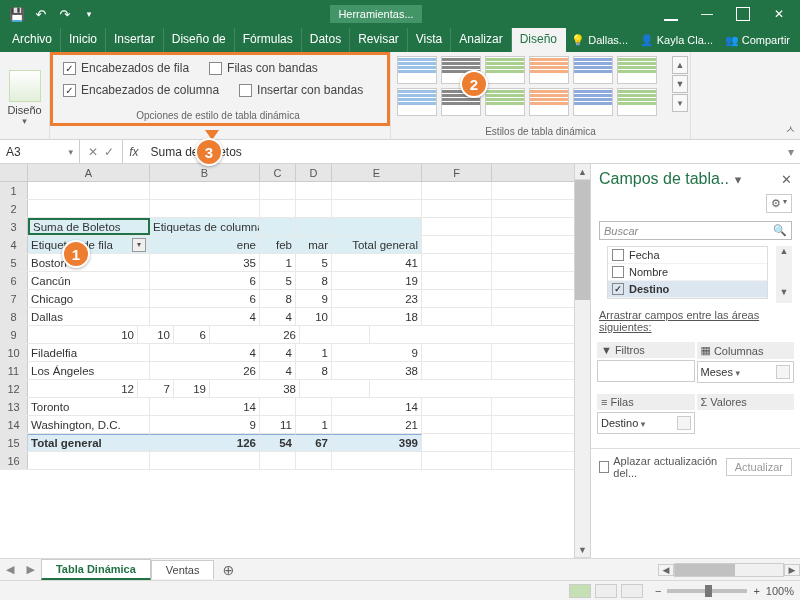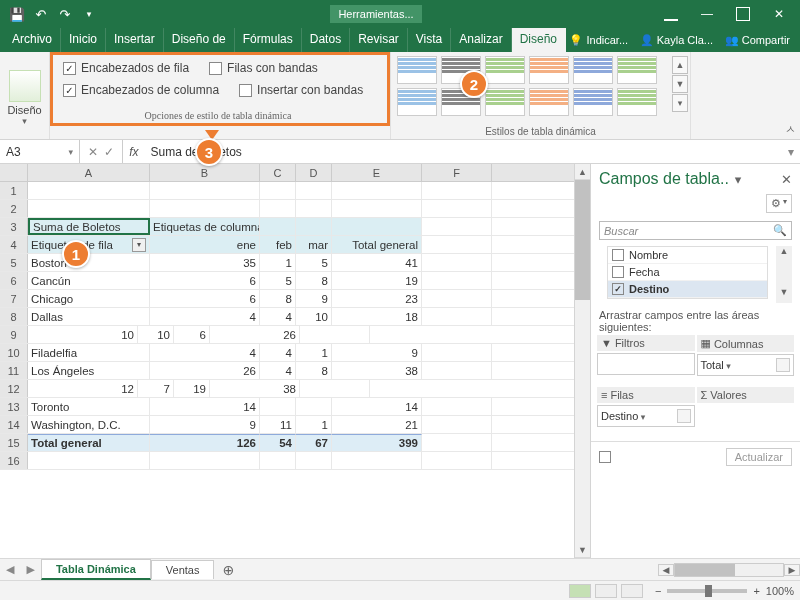--- a/index.html
+++ b/index.html
@@ -88,21 +88,21 @@
   .pane-header .menu{ color:#666; font-size:13px; margin-left:6px;}
   .pane-sub { padding:2px 8px 6px; color:#555; display:flex; align-items:flex-start;}
   .pane-sub .gear{ margin-left:auto; border:1px solid #ccc; padding:2px 4px; font-size:11px; color:#666; display:flex; gap:2px;}
   .pane-search { margin:2px 8px 6px; border:1px solid #bbb; display:flex; align-items:center; padding:2px 4px; color:#888; font-style:italic;}
   .pane-search .mag{ margin-left:auto; color:#2b579a; font-style:normal;}
   .field-list { margin:0 8px 4px; border:1px solid #ddd; }
   .field-row { display:flex; align-items:center; padding:2px 4px; border-bottom:1px solid #f1f1f1;}
   .field-row .box{ width:12px;height:12px;border:1px solid #888;margin-right:5px;display:flex;align-items:center;justify-content:center;font-size:9px;}
   .field-row.sel{ background:#dce6f1; font-weight:bold;}
   .field-scroll{ display:flex; flex-direction:column; width:16px; background:#f0f0f0;}
-  .pane-mid-label{ padding:6px 8px 2px; color:#555;}
+  .pane-mid-label{ padding:6px 8px 9px; color:#555;text-decoration:underline;}
   .areas { display:grid; grid-template-columns:1fr 1fr; grid-template-rows:50px 50px; gap:2px; padding:0 6px 4px;}
   .area { border:0; }
   .area-title{ background:#eee; color:#555; padding:2px 4px; font-size:11px; display:flex; gap:3px; align-items:center;}
   .area-box { border:1px solid #ccc; height:22px; display:flex; align-items:center; padding:0 3px; font-size:11px; background:#fff; margin-top:2px; }
   .area-box .dd::after{content:" ▾"; color:#666; font-size:9px;}
   .area-box .upd{ margin-left:auto; width:14px; height:14px; border:1px solid #ccc; background:#f5f5f5;}
   .pane-footer{ border-top:1px solid #ddd; padding:6px 8px; display:flex; align-items:center; gap:4px; font-size:11px; color:#555;}
   .pane-footer .btn{ border:1px solid #ccc; padding:2px 8px; color:#999; margin-left:auto;}
 
   
@@ -155,21 +155,21 @@
   <div class="tab">Inicio</div>
   <div class="tab">Insertar</div>
   <div class="tab">Diseño de</div>
   <div class="tab">Fórmulas</div>
   <div class="tab">Datos</div>
   <div class="tab">Revisar</div>
   <div class="tab">Vista</div>
   <div class="tab">Analizar</div>
   <div class="tab active">Diseño</div>
   <div class="tab-right">
-    <span class="bulb">Indicar...</span>
+    <span class="bulb">Dallas...</span>
     <span class="person">Kayla Cla...</span>
     <span class="share">Compartir</span>
   </div>
 </div>
 
 <div class="ribbon">
   <div class="ribbon-group diseno-big">
     <div>
       <div class="icon"></div>
       <div>Diseño</div>
@@ -191,21 +191,21 @@
       <div class="row">
         <label class="cb">
             <span class="box">✓</span>
             <span>Encabezados de columna</span>
           </label>
         <label class="cb">
             <span class="box"></span>
             <span>Insertar con bandas</span>
           </label>
       </div>
-      <div class="group-label" style="position:absolute;bottom:2px;left:0;right:4px;font-family:Liberation Serif, serif;">Opciones de estilo de tabla dinámica</div>
+      <div class="group-label" style="position:absolute;bottom:2px;left:0;right:4px;">Opciones de estilo de tabla dinámica</div>
     </div>
   </div>
   <div class="ribbon-group styles-gallery">
     <div class="gallery-grid">
       <div class="style-thumb">
           <div class="bar"></div>
           <div class="bar"></div>
           <div class="bar"></div>
           <div class="bar"></div>
         </div>
@@ -477,25 +477,25 @@
       <span class="gear">⚙<span style="font-size:8px">▾</span></span>
     </div>
     <div class="pane-search">
       <span>Buscar</span>
         <span class="mag">🔍</span>
     </div>
     <div style="display:flex; margin:0 8px;">
       <div class="field-list" style="flex:1" id="fields">
           <div class="field-row">
             <span class="box"></span>
-            <span>Nombre</span>
+            <span>Fecha</span>
           </div>
           <div class="field-row">
             <span class="box"></span>
-            <span>Fecha</span>
+            <span>Nombre</span>
           </div>
           <div class="field-row sel">
             <span class="box">✓</span>
             <span>Destino</span>
           </div>
         </div>
       <div class="field-scroll">
         <div style="height:16px;font-size:9px;text-align:center;color:#666">▲</div>
         <div style="flex:1"></div>
         <div style="height:16px;font-size:9px;text-align:center;color:#666">▼</div>
@@ -509,21 +509,21 @@
             <span>Filtros</span>
           </div>
         <div class="area-box"></div>
       </div>
       <div class="area">
         <div class="area-title">
             <span>▦</span>
             <span>Columnas</span>
           </div>
         <div class="area-box">
-            <span class="dd">Total</span>
+            <span class="dd">Meses</span>
             <span class="upd"></span>
           </div>
       </div>
       <div class="area">
         <div class="area-title">
             <span>≡</span>
             <span>Filas</span>
           </div>
         <div class="area-box">
             <span class="dd">Destino</span>
@@ -532,20 +532,21 @@
       </div>
       <div class="area">
         <div class="area-title">
             <span>Σ</span>
             <span>Valores</span>
           </div>
       </div>
     </div>
     <div class="pane-footer">
       <span class="box" style="width:12px;height:12px;border:1px solid #888;display:inline-block"></span>
+      <span>Aplazar actualización del...</span>
       <span class="btn">Actualizar</span>
     </div>
   </div>
 </div>
 
 <div class="sheet-tabs">
   <span class="nav-arrow">◀</span>
   <span class="nav-arrow">▶</span>
   <div class="sheet-tab active">Tabla Dinámica</div>
   <div class="sheet-tab">Ventas</div>

